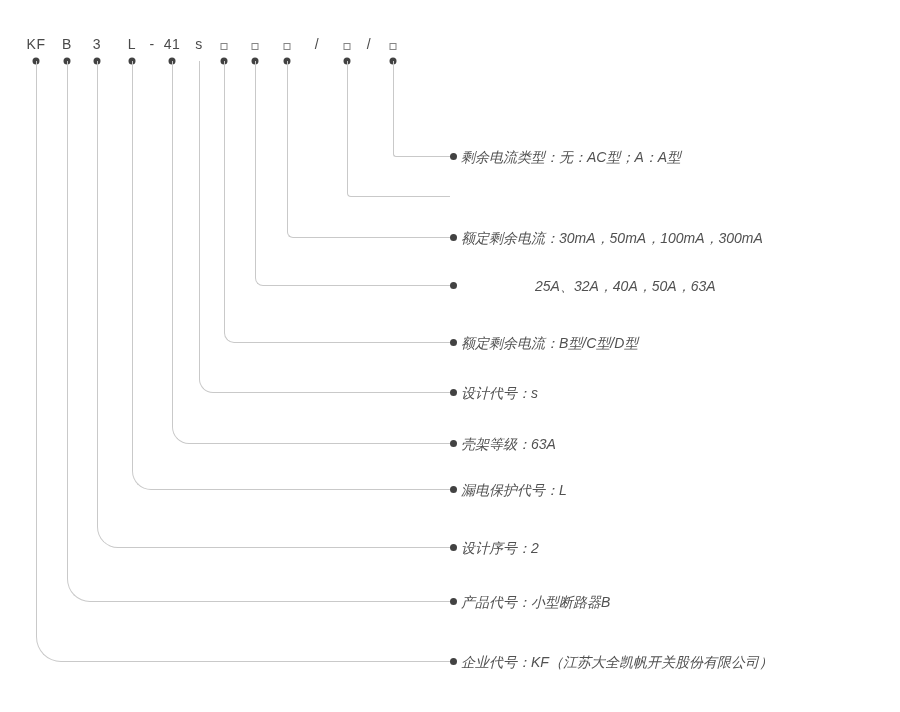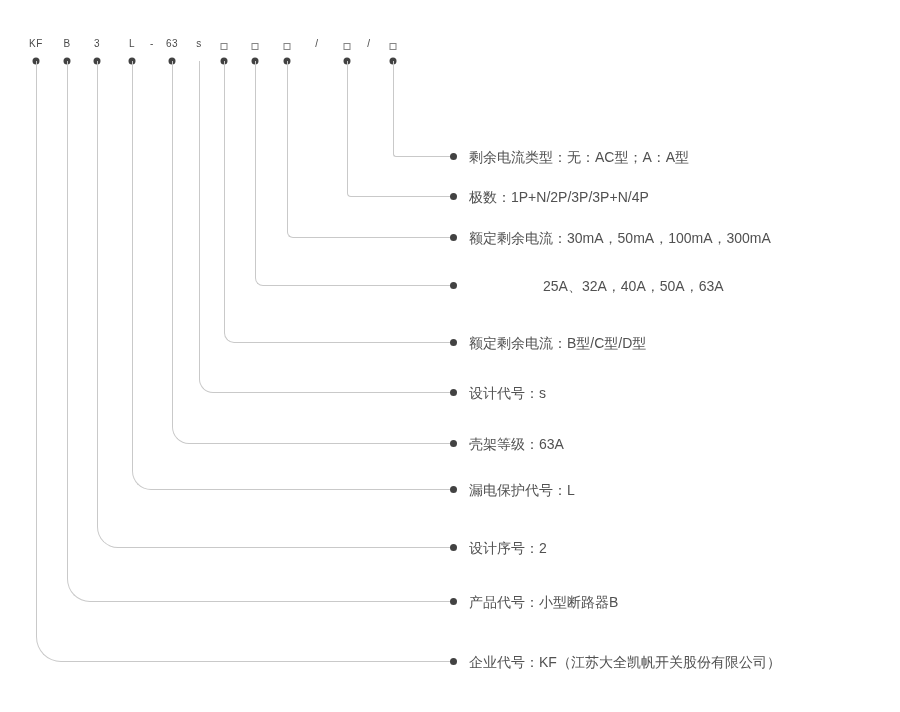--- a/index.html
+++ b/index.html
@@ -2,21 +2,21 @@
 <html><head>
 <meta charset="utf-8">
 <style>
   html,body{margin:0;padding:0;background:#ffffff;}
   body{width:900px;height:712px;font-family:"Liberation Sans","DejaVu Sans",sans-serif;}
   #stage{position:relative;width:900px;height:712px;background:#fff;overflow:hidden;}
 
   
   .sym{
     position:absolute;top:36px;transform:translateX(-50%);
-    font-size:10px;line-height:16px;color:var(--text,#4a4a4a);
+    font-size:14px;line-height:16px;color:var(--text,#4a4a4a);
     white-space:nowrap;letter-spacing:.5px;
   }
   .box{
     position:absolute;top:43px;width:7px;height:7px;box-sizing:border-box;
     border:1px solid var(--box,#858585);transform:translateX(-50%);
     background:#fff;
   }
   .dot{
     position:absolute;width:7px;height:7px;border-radius:50%;
     background:var(--marker,#424242);transform:translate(-50%,-50%);
@@ -30,37 +30,37 @@
     box-sizing:border-box;
   }
 
   
   .lrow{position:absolute;left:450px;display:flex;align-items:flex-start;}
   .bullet{
     width:7px;height:7px;border-radius:50%;flex:none;
     background:var(--marker,#424242);margin-top:6px;
   }
   .ltext{
-    margin-left:12px;font-size:14px;line-height:20px;
-    color:var(--label,#515151);white-space:nowrap;
+    margin-left:4px;font-size:14px;line-height:20px;
+    color:var(--label,#515151);white-space:nowrap;font-style:italic;
   }
   .l2{margin-left:74px;}
   .l2:empty{display:none;}
 </style>
 </head>
 <body>
 
 <div id="stage" style="--line: #c9c9c9; --marker: #424242; --text: #4a4a4a; --label: #515151; --box: #858585;">
 
 <span class="sym" style="left: 36px;">KF</span>
     <span class="sym" style="left: 67px;">B</span>
     <span class="sym" style="left: 97px;">3</span>
     <span class="sym" style="left: 132px;">L</span>
     <span class="sym" style="left: 152px;">-</span>
-    <span class="sym" style="left: 172px;">63</span>
+    <span class="sym" style="left: 172px;">41</span>
     <span class="sym" style="left: 199px;">s</span>
     <span class="box" style="left: 224px;"></span>
     <span class="box" style="left: 255px;"></span>
     <span class="box" style="left: 287px;"></span>
     <span class="sym" style="left: 317px;">/</span>
     <span class="box" style="left: 347px;"></span>
     <span class="sym" style="left: 369px;">/</span>
     <span class="box" style="left: 393px;"></span>
     <span class="dot" style="left: 36px; top: 61px;"></span>
     <span class="dot" style="left: 67px; top: 61px;"></span>
@@ -80,27 +80,20 @@
     <div class="conn" style="left: 199px; top: 61px; width: 251px; height: 332px; border-bottom-left-radius: 14px;"></div>
     <div class="conn" style="left: 172px; top: 61px; width: 278px; height: 383px; border-bottom-left-radius: 17px;"></div>
     <div class="conn" style="left: 132px; top: 61px; width: 318px; height: 429px; border-bottom-left-radius: 19px;"></div>
     <div class="conn" style="left: 97px; top: 61px; width: 353px; height: 487px; border-bottom-left-radius: 21px;"></div>
     <div class="conn" style="left: 67px; top: 61px; width: 383px; height: 541px; border-bottom-left-radius: 23px;"></div>
     <div class="conn" style="left: 36px; top: 61px; width: 414px; height: 601px; border-bottom-left-radius: 25px;"></div>
     <div class="lrow" style="top: 147px;">
       <span class="bullet"></span>
       <div class="ltext">
         <div class="l1">剩余电流类型：无：AC型；A：A型</div>
-
-      </div>
-    </div>
-    <div class="lrow" style="top: 187px;">
-      <span class="bullet"></span>
-      <div class="ltext">
-        <div class="l1">极数：1P+N/2P/3P/3P+N/4P</div>
 
       </div>
     </div>
     <div class="lrow" style="top: 228px; justify-content: flex-end;">
       <span class="bullet"></span>
       <div class="ltext">
         <div class="l1">额定剩余电流：30mA，50mA，100mA，300mA</div>
 
       </div>
     </div>

